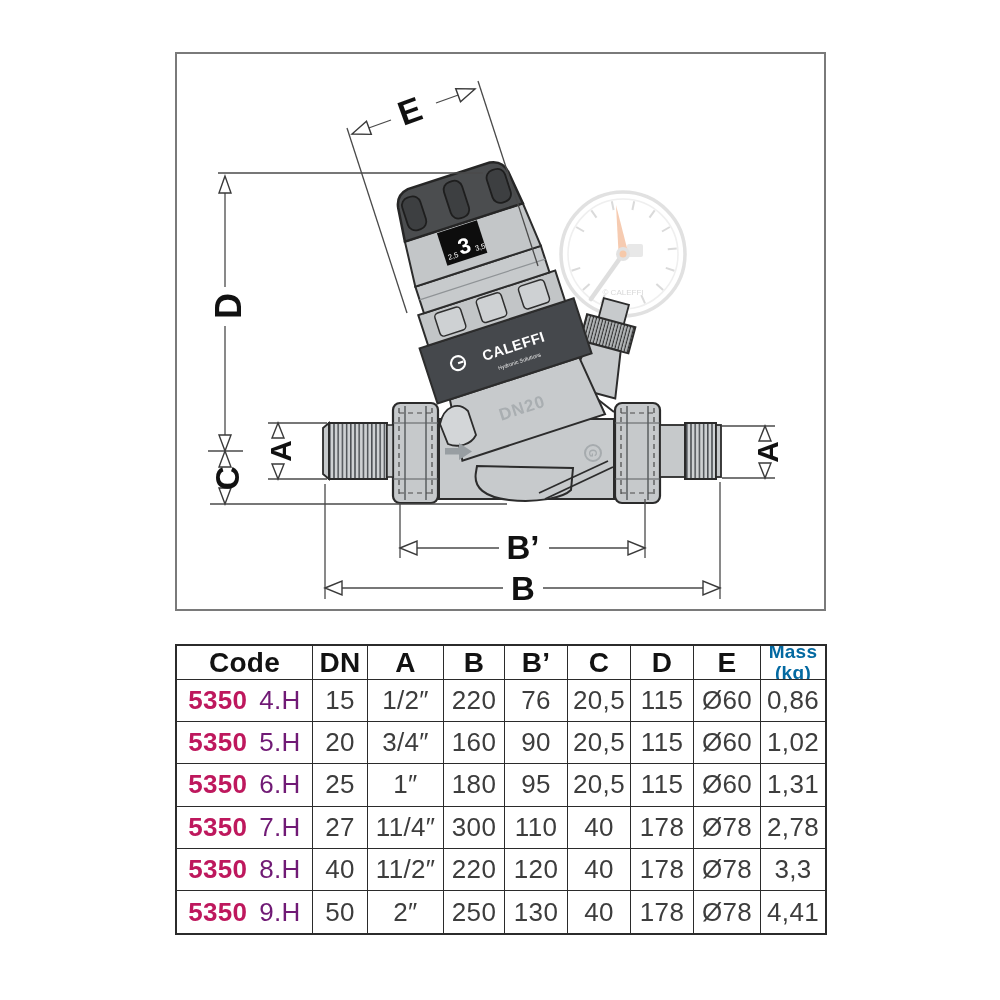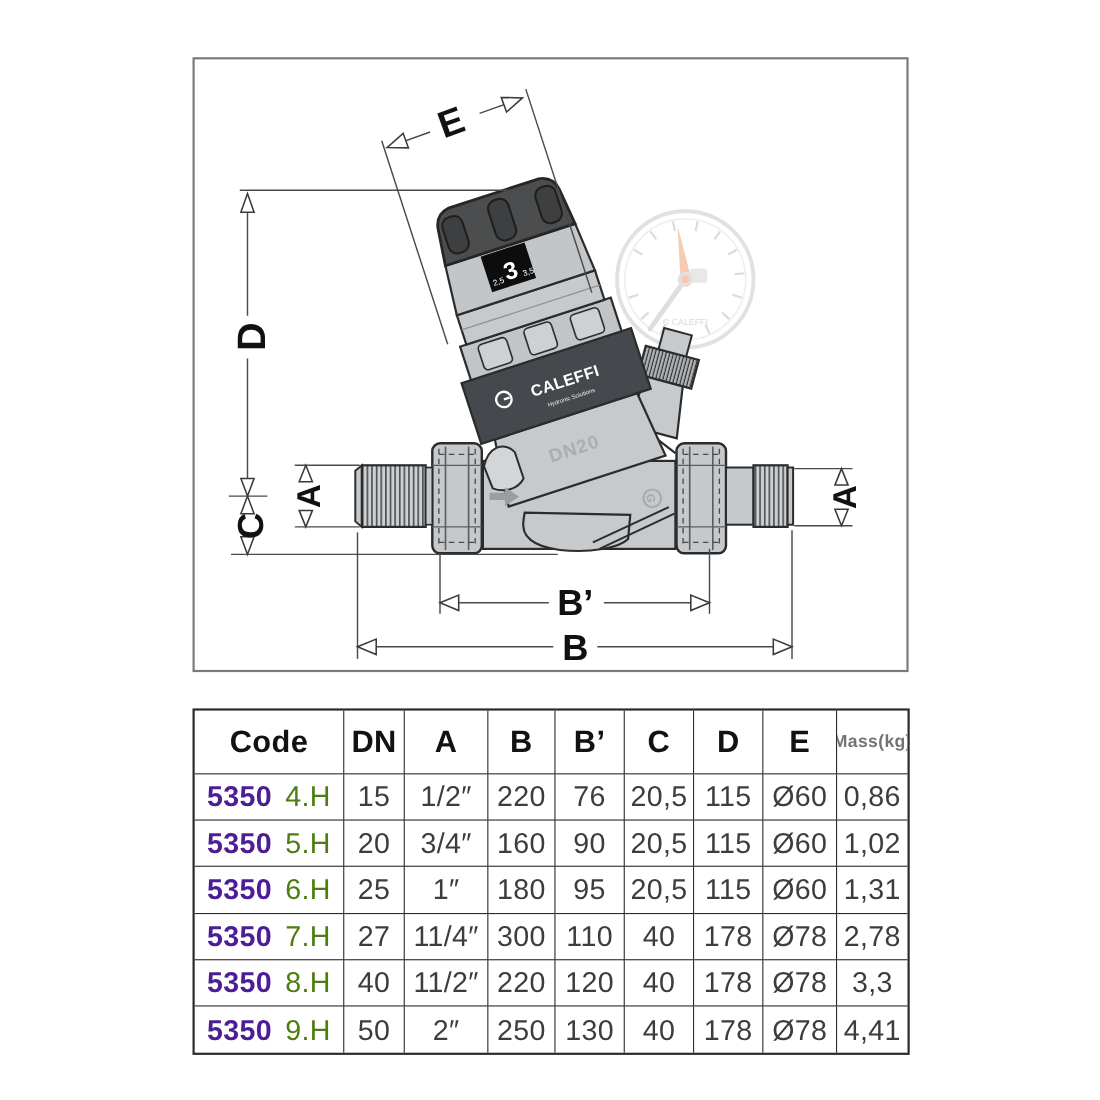--- a/index.html
+++ b/index.html
@@ -21,24 +21,24 @@
     grid-template-columns:136px 55px 76px 61px 63px 63px 63px 67px 1fr;
   }
   .c{
     border-right:1.7px solid #2b2b2b;border-bottom:1.7px solid #2b2b2b;
     display:flex;align-items:center;justify-content:center;
     height:42.2px;font-size:26px;color:#3d3d3d;letter-spacing:.3px;
     box-sizing:border-box;overflow:hidden;white-space:nowrap;
   }
   .c.lastcol{border-right:none;}
   .c.lastrow{border-bottom:none;}
-  .hc{height:58px;font-weight:bold;font-size:28px;color:#121212;}
-  .masshead{flex-direction:row;font-size:16px;line-height:1.08;font-weight:bold;color:#737373;}
-  .codeb{font-weight:bold;color:#4c1d95;}
-  .codes{color:#4d7c0f;margin-left:12px;}
+  .hc{height:34px;font-weight:bold;font-size:28px;color:#121212;}
+  .masshead{flex-direction:column;font-size:19px;line-height:1.08;font-weight:bold;color:#0369a1;}
+  .codeb{font-weight:bold;color:#be185d;}
+  .codes{color:#701a75;margin-left:12px;}
 </style>
 </head>
 <body>
 
 <div class="frame">
 <svg width="647" height="555" viewBox="0 0 647 555">
   <defs>
     <pattern id="thrp" width="4.2" height="8" patternUnits="userSpaceOnUse">
       <rect width="4.2" height="8" fill="#ced1d3"></rect>
       <line x1="1.6" y1="0" x2="1.6" y2="8" stroke="#42464a" stroke-width="1.4"></line>

